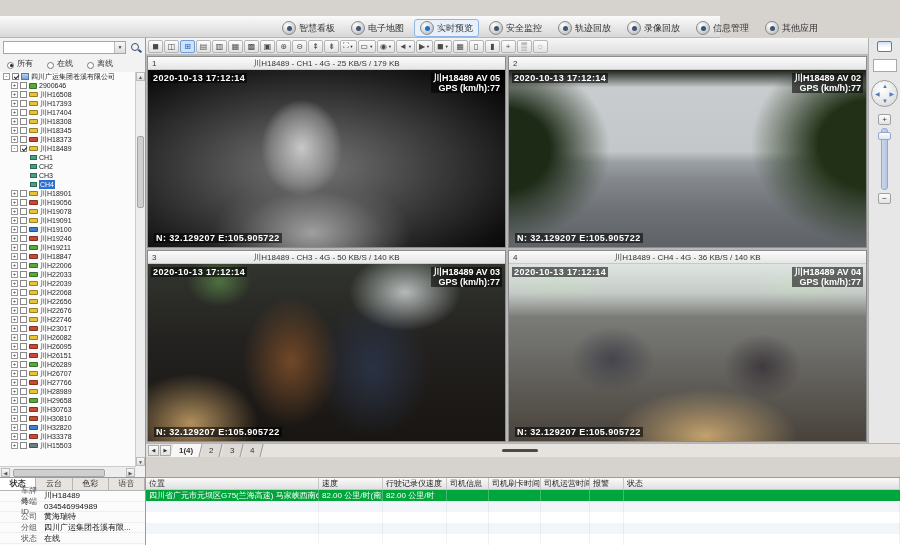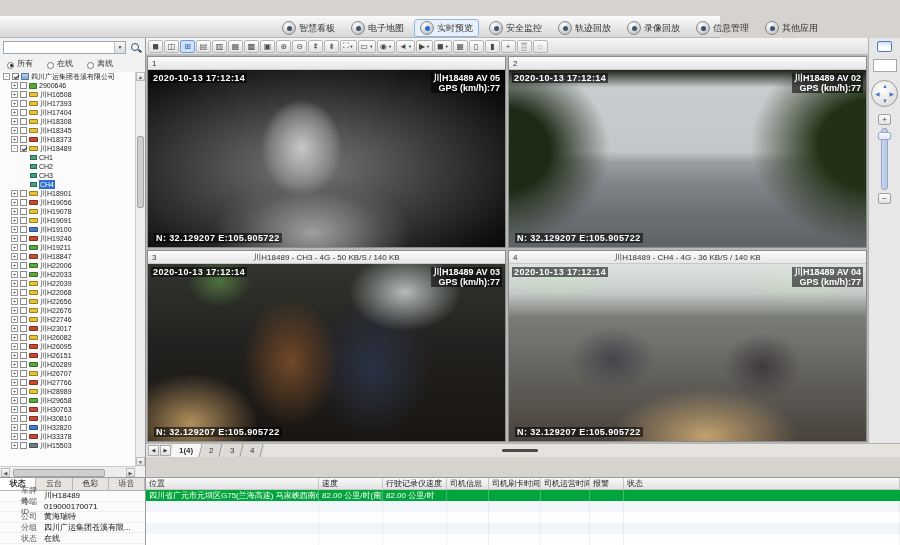--- a/index.html
+++ b/index.html
@@ -540,20 +540,21 @@
       </span>
       <span class="vt-btn">
         <span>◌</span>
       </span>
     </div>
 
   <div id="video-grid">
     <div class="vcell">
       <div class="vhead">
         <span class="vnum">1</span>
+        <span class="vtitle">川H18489 - CH1 - 4G - 25 KB/S / 179 KB</span>
       </div>
       <div class="vbody art-1">
         <span class="ts">2020-10-13 17:12:14</span>
         <span class="vinfo">
           <span>川H18489 AV 05</span>
           <span>GPS (km/h):77</span>
         </span>
         <span class="coords">N: 32.129207 E:105.905722</span>
       </div>
     </div>
@@ -698,21 +699,21 @@
         <span class="bl-tab">色彩</span>
         <span class="bl-tab">语音</span>
       </div>
     <div id="bl-rows">
         <div class="bl-row">
           <span class="bl-label">车牌号</span>
           <span class="bl-value">川H18489</span>
         </div>
         <div class="bl-row">
           <span class="bl-label">终端ID</span>
-          <span class="bl-value">019000170071</span>
+          <span class="bl-value">034546994989</span>
         </div>
         <div class="bl-row">
           <span class="bl-label">公司</span>
           <span class="bl-value">黄海瑞特</span>
         </div>
         <div class="bl-row">
           <span class="bl-label">分组</span>
           <span class="bl-value">四川广运集团苍溪有限...</span>
         </div>
         <div class="bl-row">

